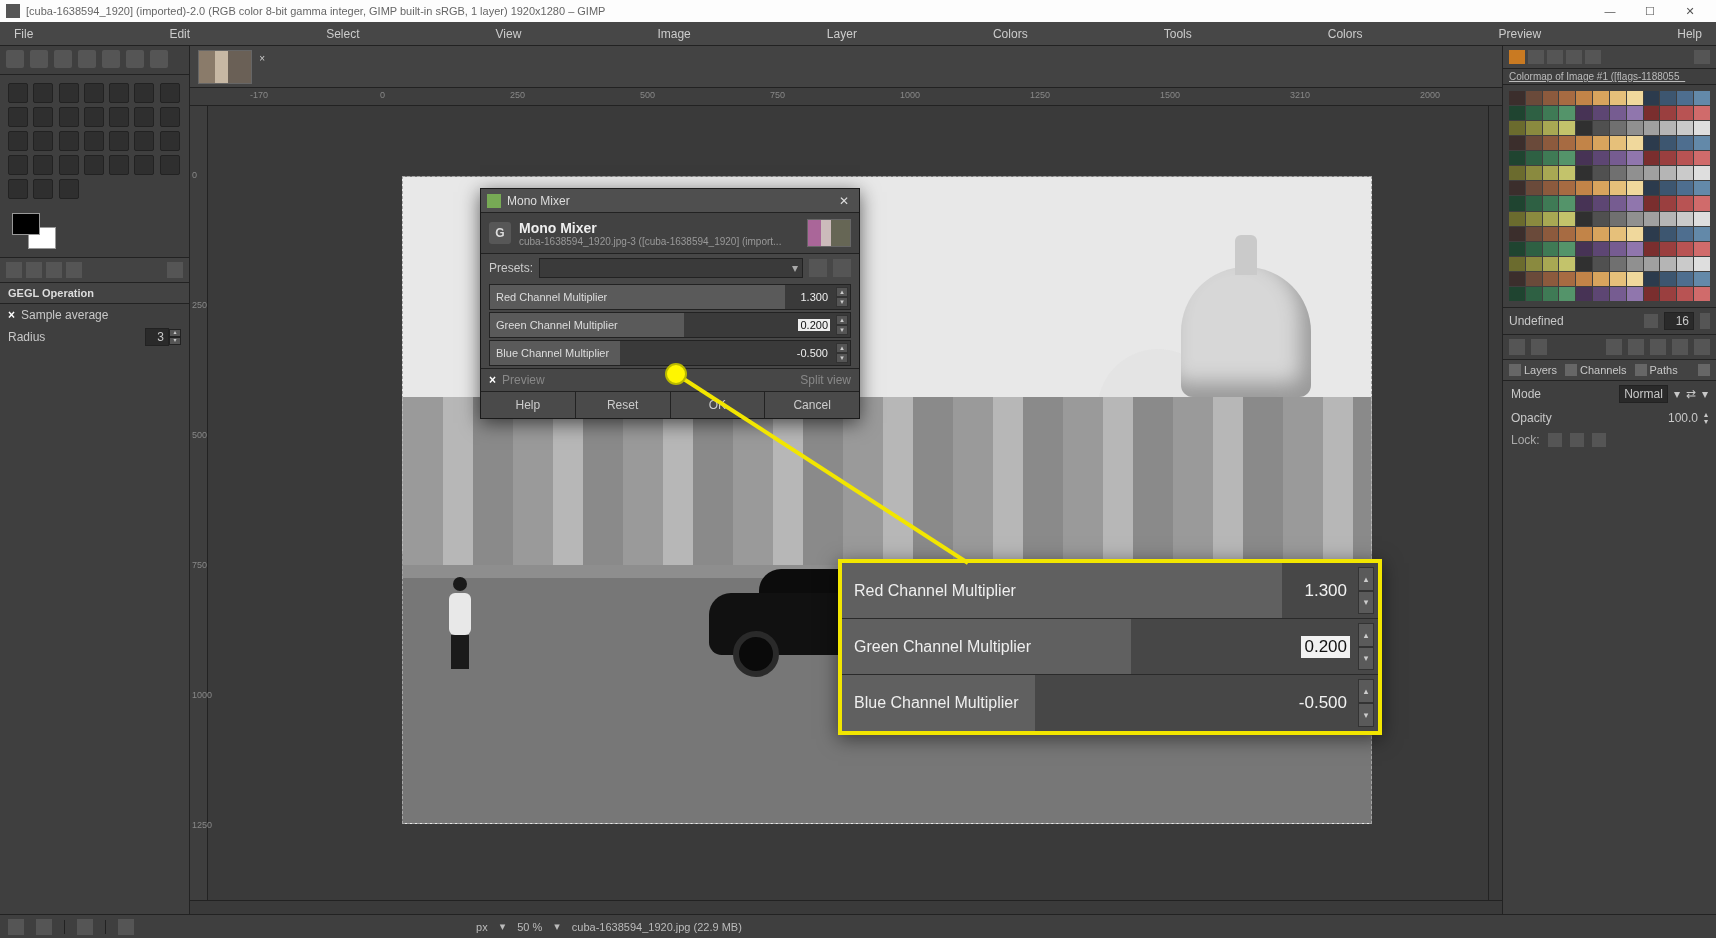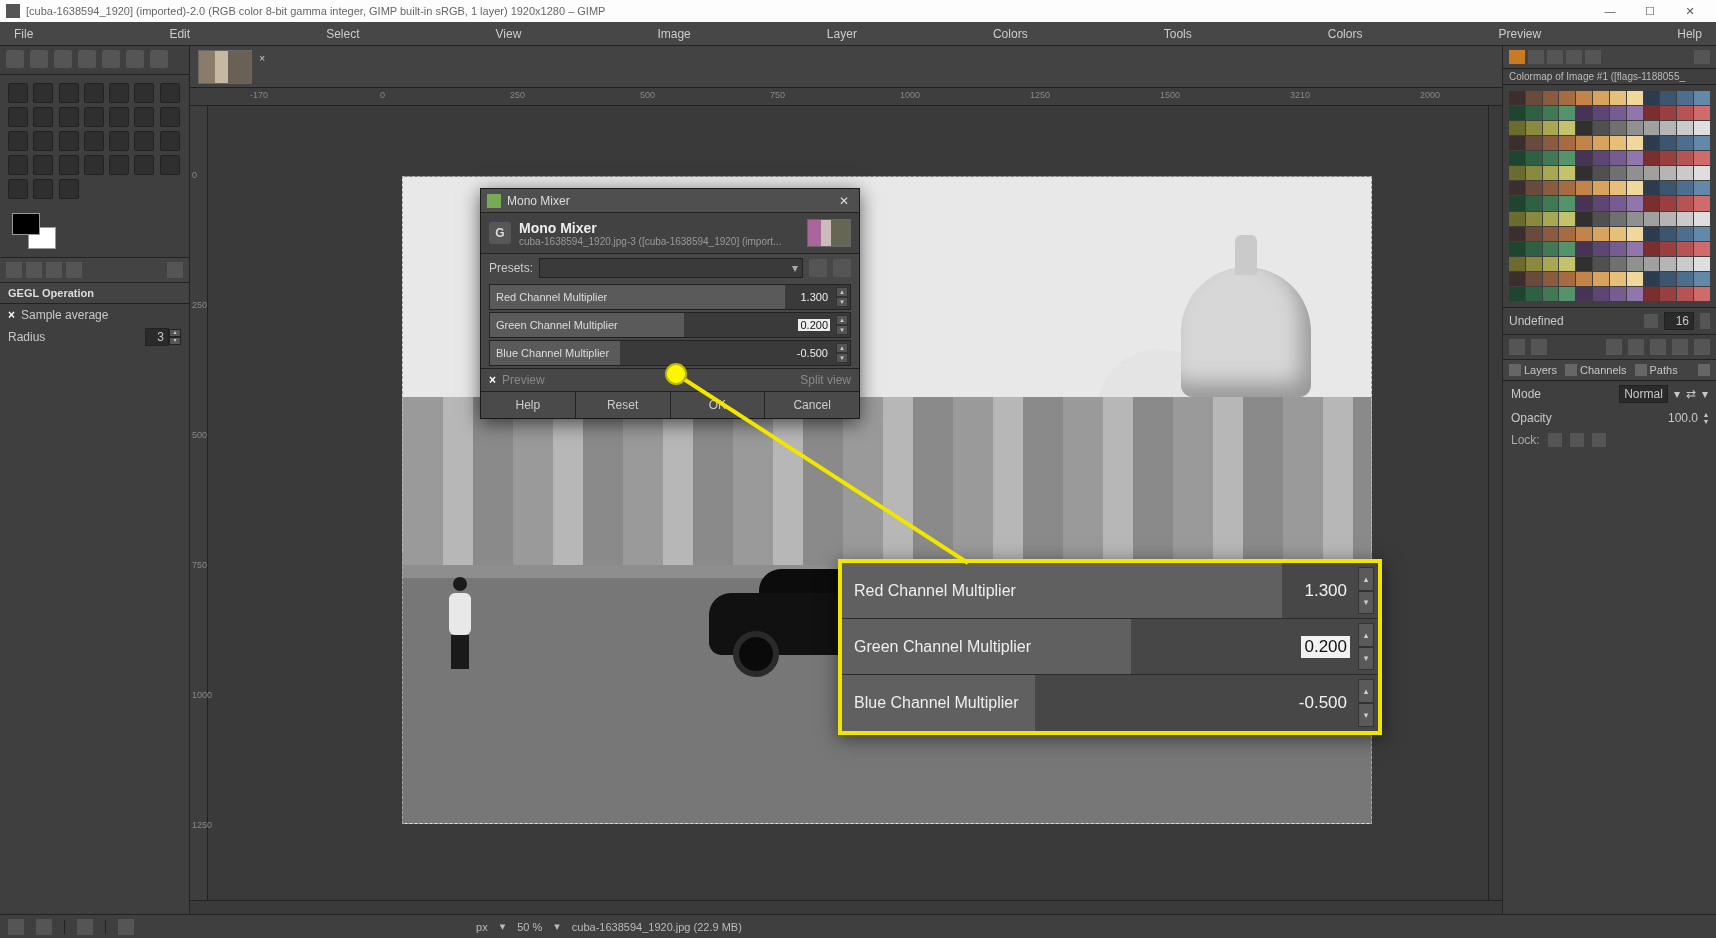--- a/index.html
+++ b/index.html
@@ -73,21 +73,21 @@
 
 .scroll-h { height:14px; background:#3a3a3a; border-top:1px solid #222;}
 .scroll-v-stub { width:14px; background:#3a3a3a; border-left:1px solid #222;}
 
 
 .right { width:214px; background:#3f3f3f; border-left:1px solid #222; display:flex; flex-direction:column;}
 .r-tabs { display:flex; gap:3px; padding:4px 6px; background:#434343; border-bottom:1px solid #222;}
 .r-tabs .rt { width:16px; height:14px; background:#555;}
 .r-tabs .rt.orange{background:#c97a22;}
 .r-tabs .sp{flex:1;}
-.subhead { padding:2px 6px; font-size:10px; color:#bbb; border-bottom:1px solid #222; white-space:nowrap; overflow:hidden;}
+.subhead { padding:2px 6px; font-size:10px; color:#bbb; border-bottom:1px solid #222; white-space:nowrap; overflow:hidden;text-decoration:underline;}
 .colormap { flex:0 0 auto; padding:6px; }
 .colormap .grid { display:grid; grid-template-columns:repeat(12,1fr); gap:1px; width:100%; height:210px;}
 .colormap .cell { width:100%; height:100%; }
 .cm-row { display:flex; align-items:center; padding:4px 6px; gap:6px; border-top:1px solid #222;}
 .cm-row .inp{ background:#2a2a2a; border:1px solid #222; padding:1px 4px; width:30px; text-align:right;}
 .cm-row .sp{flex:1;}
 .cm-icons{display:flex;gap:6px;padding:4px 6px;border-top:1px solid #222;}
 .cm-icons div{width:16px;height:16px;background:#555;}
 .cm-icons .sp{flex:1;background:transparent;}
 .lcp-tabs{display:flex;padding:4px 6px;border-top:1px solid #222;border-bottom:1px solid #222;background:#434343;font-size:11px;gap:8px; align-items:center;}

